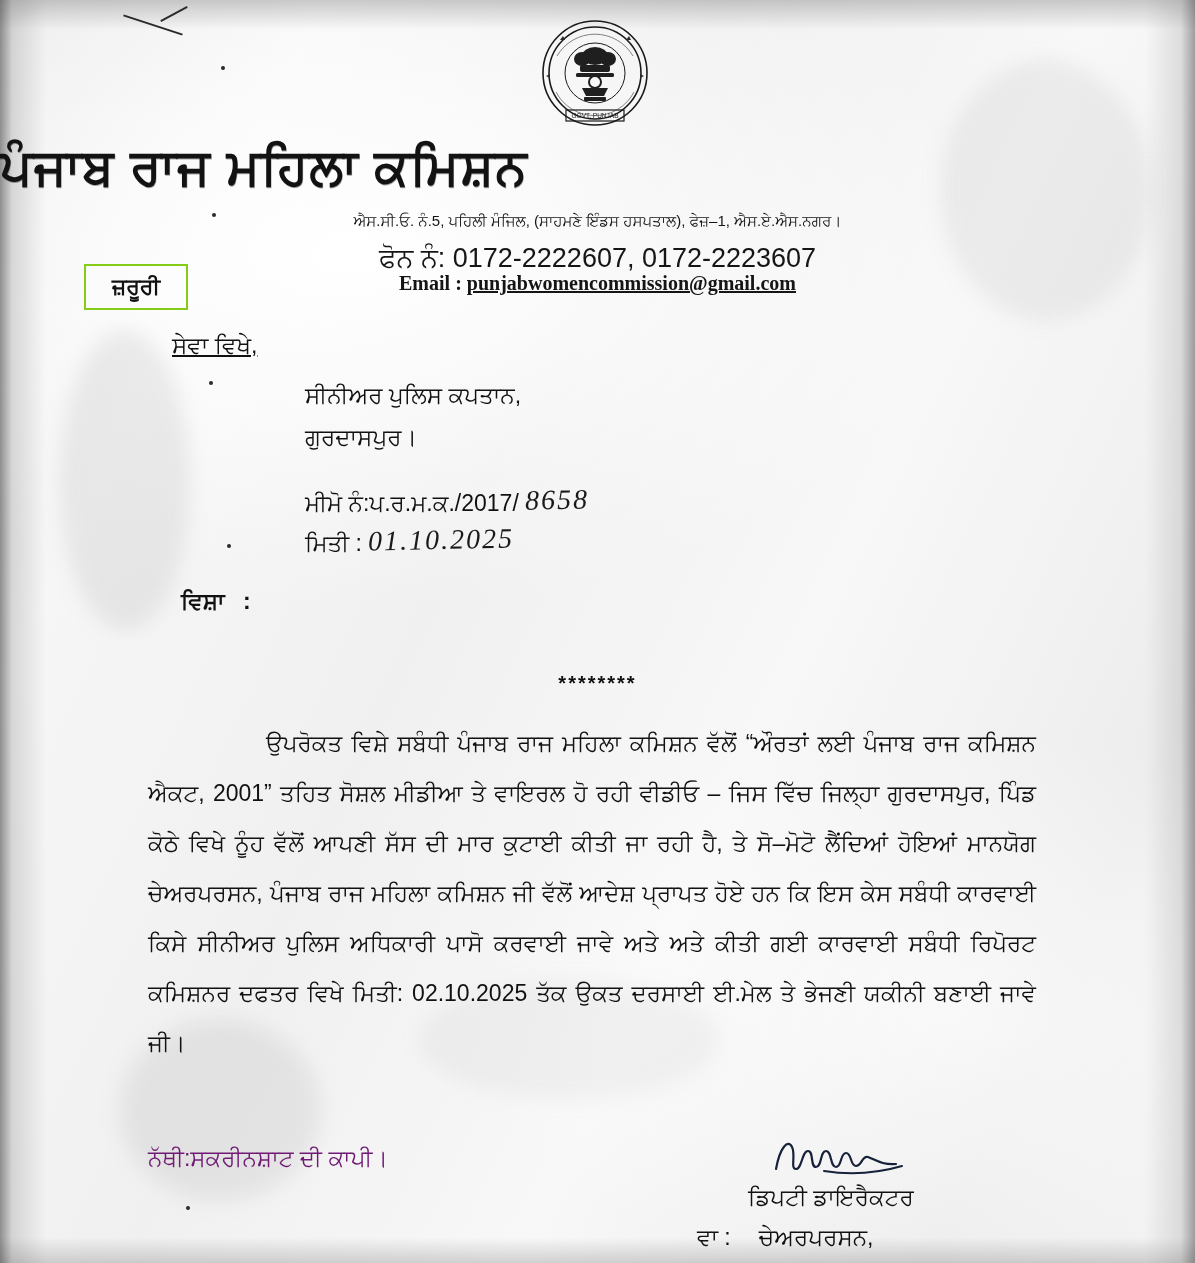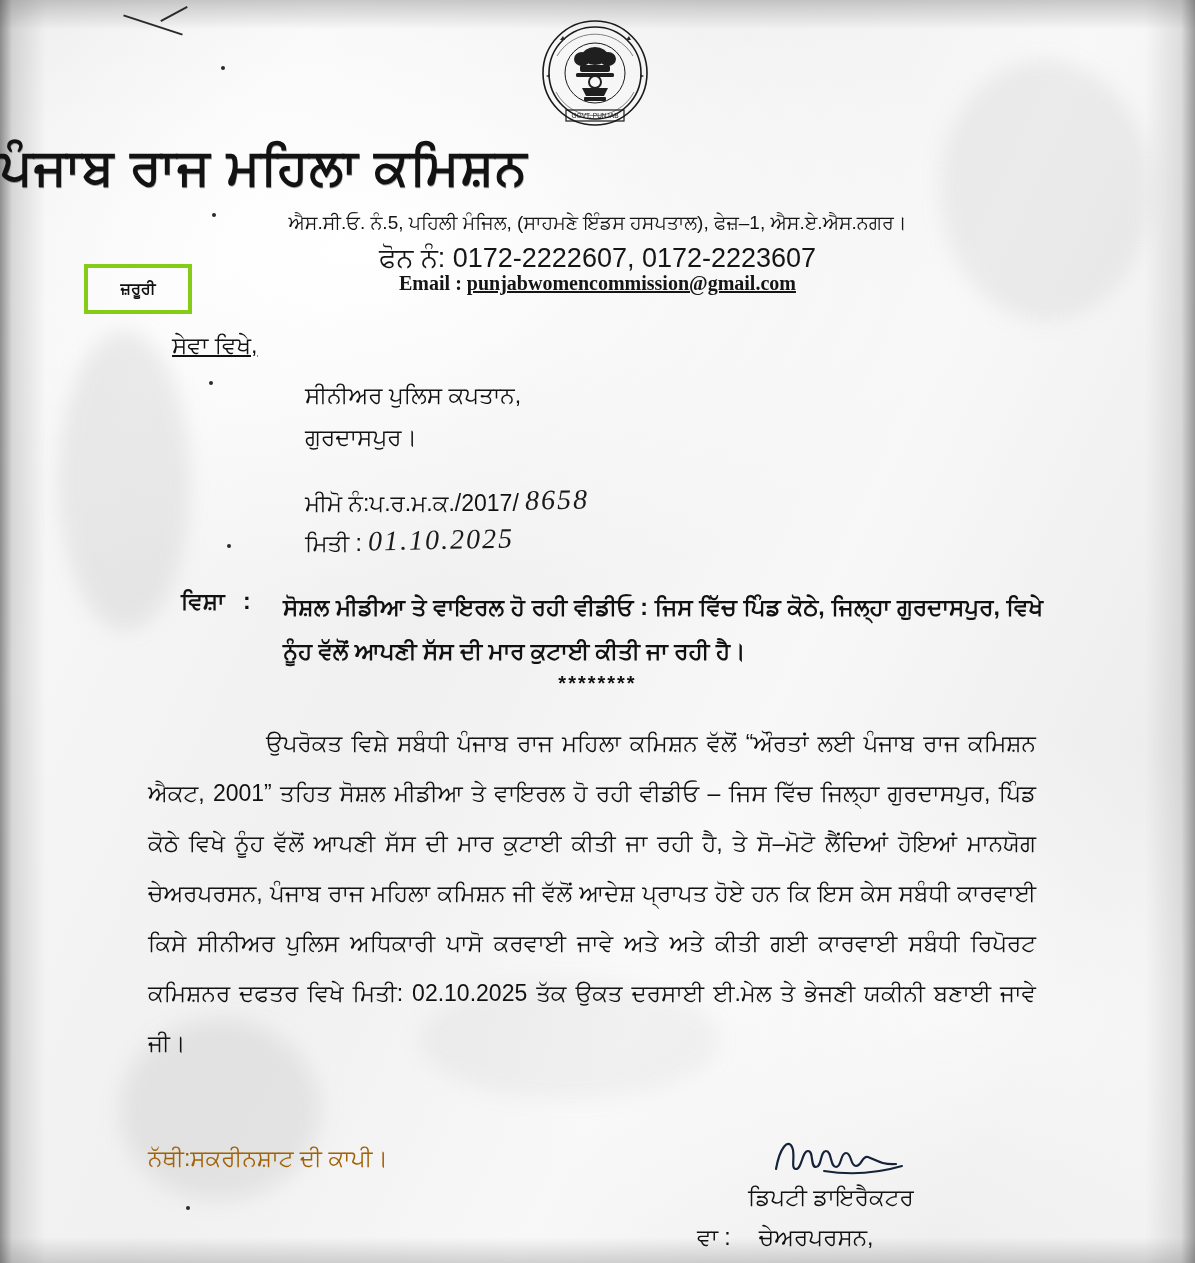--- a/index.html
+++ b/index.html
@@ -69,41 +69,41 @@
     font-size: 50px;
     font-weight: 700;
     letter-spacing: 1.5px;
     color: #121212;
     text-shadow: 0.5px 0.5px 0 rgba(0,0,0,0.35);
   }
   .addr-line {
     position: absolute;
     left: 0; right: 0;
     text-align: center;
-    font-size: 19px;
+    font-size: 15px;
     color: #151515;
     font-family: "Liberation Sans", sans-serif;
   }
   .addr1 { top: 212px; }
   .addr2 { top: 243px; font-family: Liberation Sans, sans-serif; font-size: 27px; }
   .addr3 { top: 272px; font-family: "Liberation Serif", serif; font-weight: 700; font-size: 20px; }
   .addr3 .mailto { text-decoration: underline; }
 
   
   .urgent-box {
     position: absolute;
     left: 84px;
     top: 264px;
     width: 100px;
     height: 42px;
-    border: 4px solid #84cc16;
+    border: 2px solid #84cc16;
     display: flex;
     align-items: center;
     justify-content: center;
-    font-size: 16px;
+    font-size: 22px;
     font-weight: 600;
     color: #111;
     background: rgba(255,255,255,0.25);
   }
 
   
   .to-label {
     position: absolute;
     left: 172px;
     top: 332px;
@@ -207,21 +207,21 @@
     text-align: justify;
     text-justify: inter-word;
   }
   .para .indent { display: inline-block; width: 118px; }
 
   .enclosure {
     position: absolute;
     left: 148px;
     top: 1145px;
     font-size: 23px;
-    color: #a16207;
+    color: #701a75;
   }
 
   
   .signature {
     position: absolute;
     left: 770px;
     top: 1135px;
     width: 160px;
     height: 44px;
   }
@@ -324,21 +324,20 @@
     <span>ਮੀਮੋ ਨੰ:ਪ.ਰ.ਮ.ਕ./2017/</span>
     <span class="handwritten">8658</span>
   </div>
   <div class="date-row">
     <span>ਮਿਤੀ :</span>
     <span class="handwritten">01.10.2025</span>
   </div>
 
   <div class="subject-label">ਵਿਸ਼ਾ</div>
   <div class="subject-colon">:</div>
-  <div class="subject-text">ਸੋਸ਼ਲ ਮੀਡੀਆ ਤੇ ਵਾਇਰਲ ਹੋ ਰਹੀ ਵੀਡੀਓ : ਜਿਸ ਵਿੱਚ ਪਿੰਡ ਕੋਠੇ, ਜਿਲ੍ਹਾ ਗੁਰਦਾਸਪੁਰ, ਵਿਖੇ ਨੂੰਹ ਵੱਲੋਂ ਆਪਣੀ ਸੱਸ ਦੀ ਮਾਰ ਕੁਟਾਈ ਕੀਤੀ ਜਾ ਰਹੀ ਹੈ।</div>
 
   <div class="stars">********</div>
 
   <div class="para"><span class="indent"></span><span>ਉਪਰੋਕਤ ਵਿਸ਼ੇ ਸਬੰਧੀ ਪੰਜਾਬ ਰਾਜ ਮਹਿਲਾ ਕਮਿਸ਼ਨ ਵੱਲੋਂ “ਔਰਤਾਂ ਲਈ ਪੰਜਾਬ ਰਾਜ ਕਮਿਸ਼ਨ ਐਕਟ, 2001” ਤਹਿਤ ਸੋਸ਼ਲ ਮੀਡੀਆ ਤੇ ਵਾਇਰਲ ਹੋ ਰਹੀ ਵੀਡੀਓ – ਜਿਸ ਵਿੱਚ ਜਿਲ੍ਹਾ ਗੁਰਦਾਸਪੁਰ, ਪਿੰਡ ਕੋਠੇ ਵਿਖੇ ਨੂੰਹ ਵੱਲੋਂ ਆਪਣੀ ਸੱਸ ਦੀ ਮਾਰ ਕੁਟਾਈ ਕੀਤੀ ਜਾ ਰਹੀ ਹੈ, ਤੇ ਸੋ–ਮੋਟੋ ਲੈਂਦਿਆਂ ਹੋਇਆਂ ਮਾਨਯੋਗ ਚੇਅਰਪਰਸਨ, ਪੰਜਾਬ ਰਾਜ ਮਹਿਲਾ ਕਮਿਸ਼ਨ ਜੀ ਵੱਲੋਂ ਆਦੇਸ਼ ਪ੍ਰਾਪਤ ਹੋਏ ਹਨ ਕਿ ਇਸ ਕੇਸ ਸਬੰਧੀ ਕਾਰਵਾਈ ਕਿਸੇ ਸੀਨੀਅਰ ਪੁਲਿਸ ਅਧਿਕਾਰੀ ਪਾਸੋ ਕਰਵਾਈ ਜਾਵੇ ਅਤੇ ਅਤੇ ਕੀਤੀ ਗਈ ਕਾਰਵਾਈ ਸਬੰਧੀ ਰਿਪੋਰਟ ਕਮਿਸ਼ਨਰ ਦਫਤਰ ਵਿਖੇ ਮਿਤੀ: 02.10.2025 ਤੱਕ ਉਕਤ ਦਰਸਾਈ ਈ.ਮੇਲ ਤੇ ਭੇਜਣੀ ਯਕੀਨੀ ਬਣਾਈ ਜਾਵੇ ਜੀ।</span></div>
 
   <div class="enclosure">ਨੱਥੀ:ਸਕਰੀਨਸ਼ਾਟ ਦੀ ਕਾਪੀ।</div>
 
   <div class="signature">
     <svg viewBox="0 0 160 44" width="160" height="44" aria-hidden="true">
       <path d="M6 34 C10 12, 18 4, 22 12 C26 20, 20 34, 26 34 C32 34, 32 16, 38 16 C44 16, 40 32, 46 32 C52 32, 50 16, 56 16 C62 16, 60 32, 66 32 C72 32, 70 18, 76 18 C82 18, 80 31, 86 31 C92 31, 92 20, 98 22 C106 25, 112 30, 126 29" fill="none" stroke="#16213a" stroke-width="2.2" stroke-linecap="round"></path>

